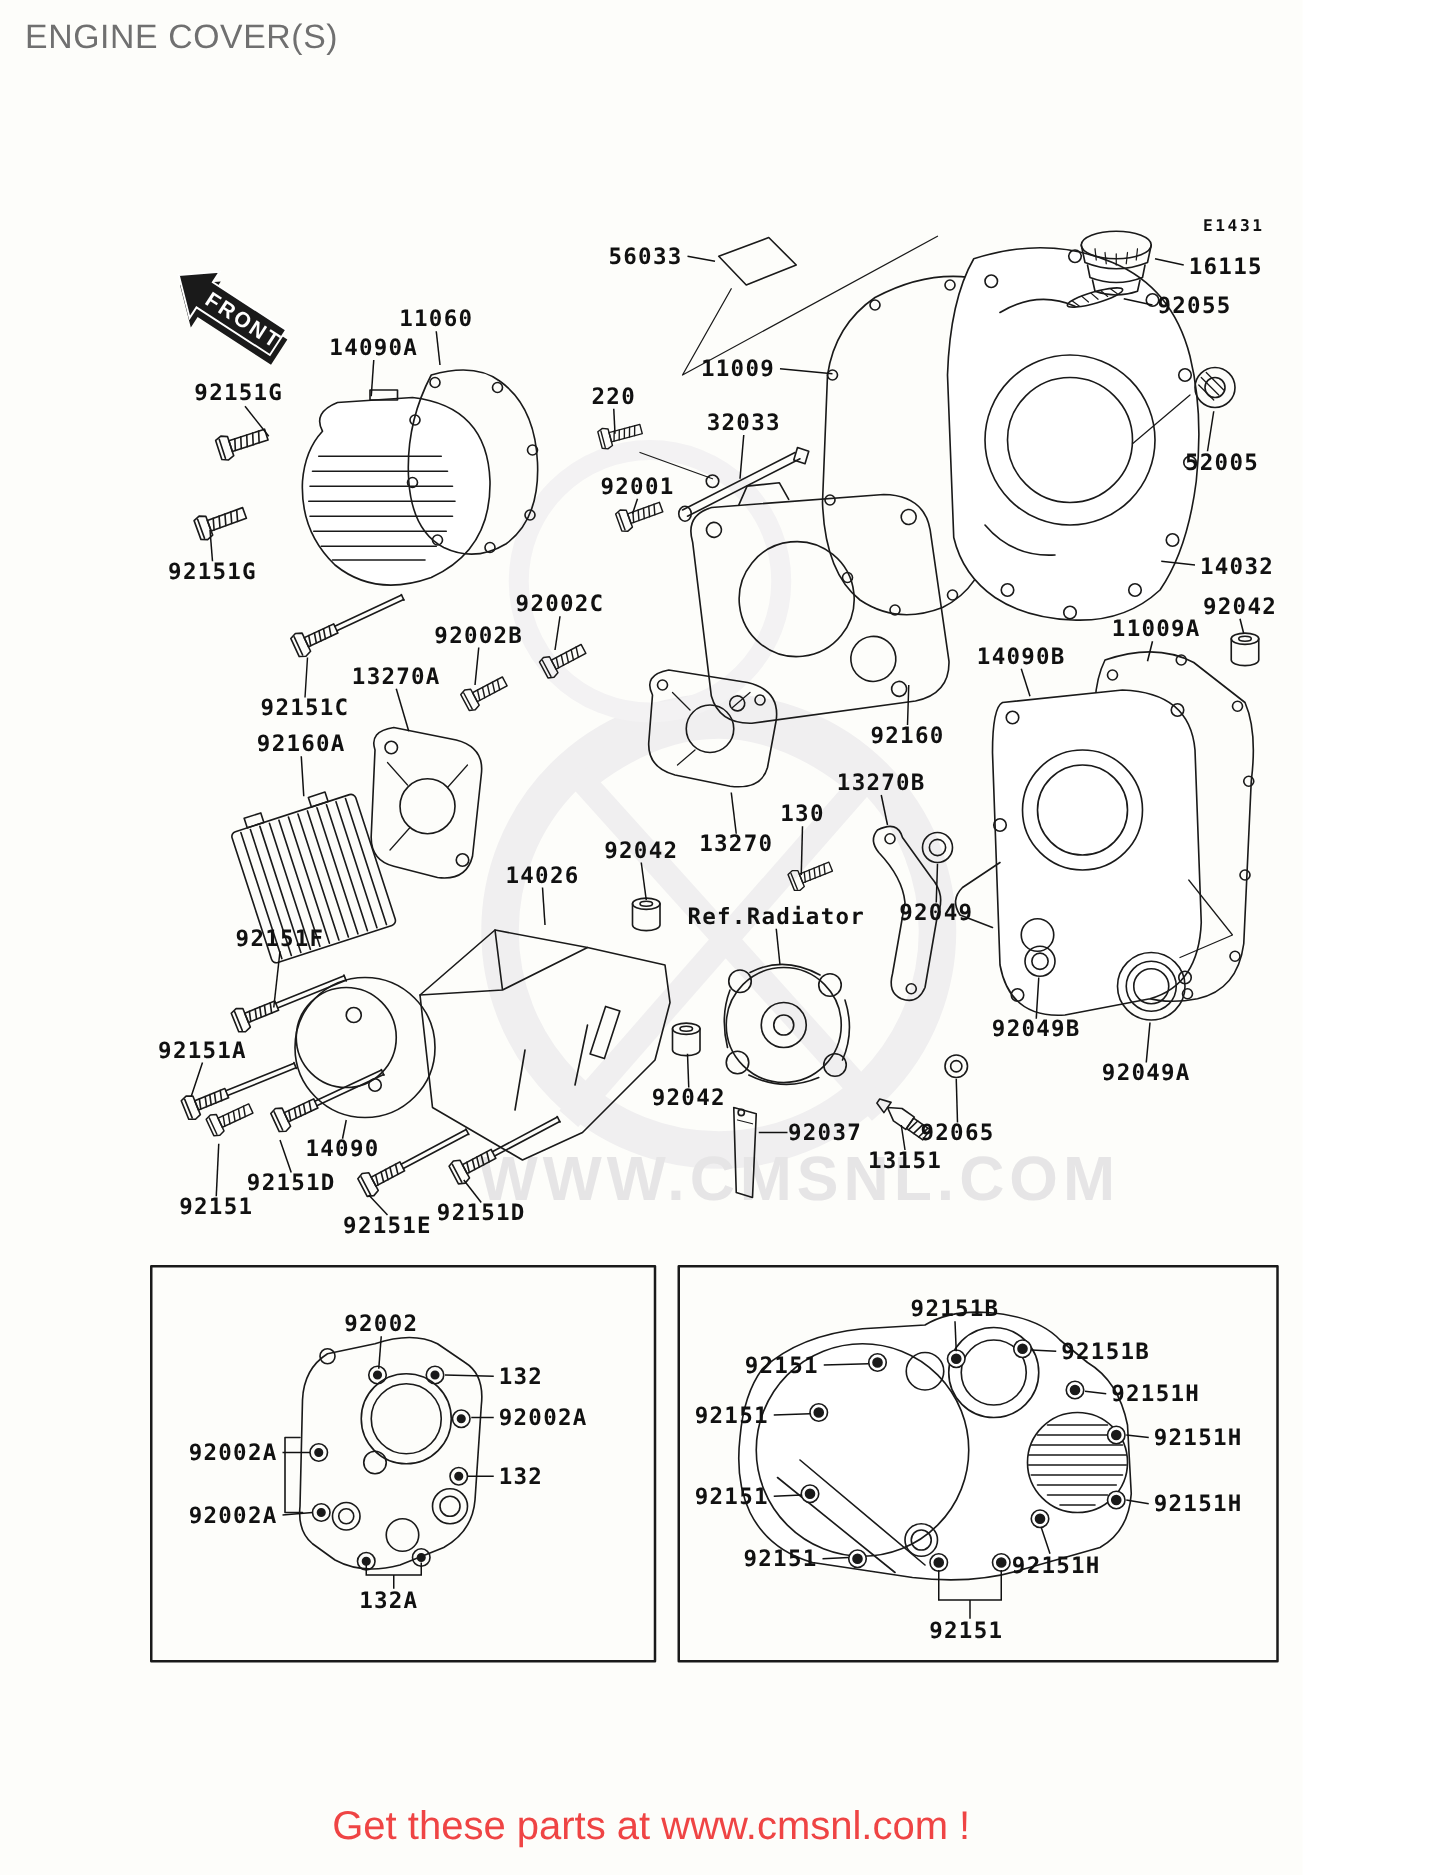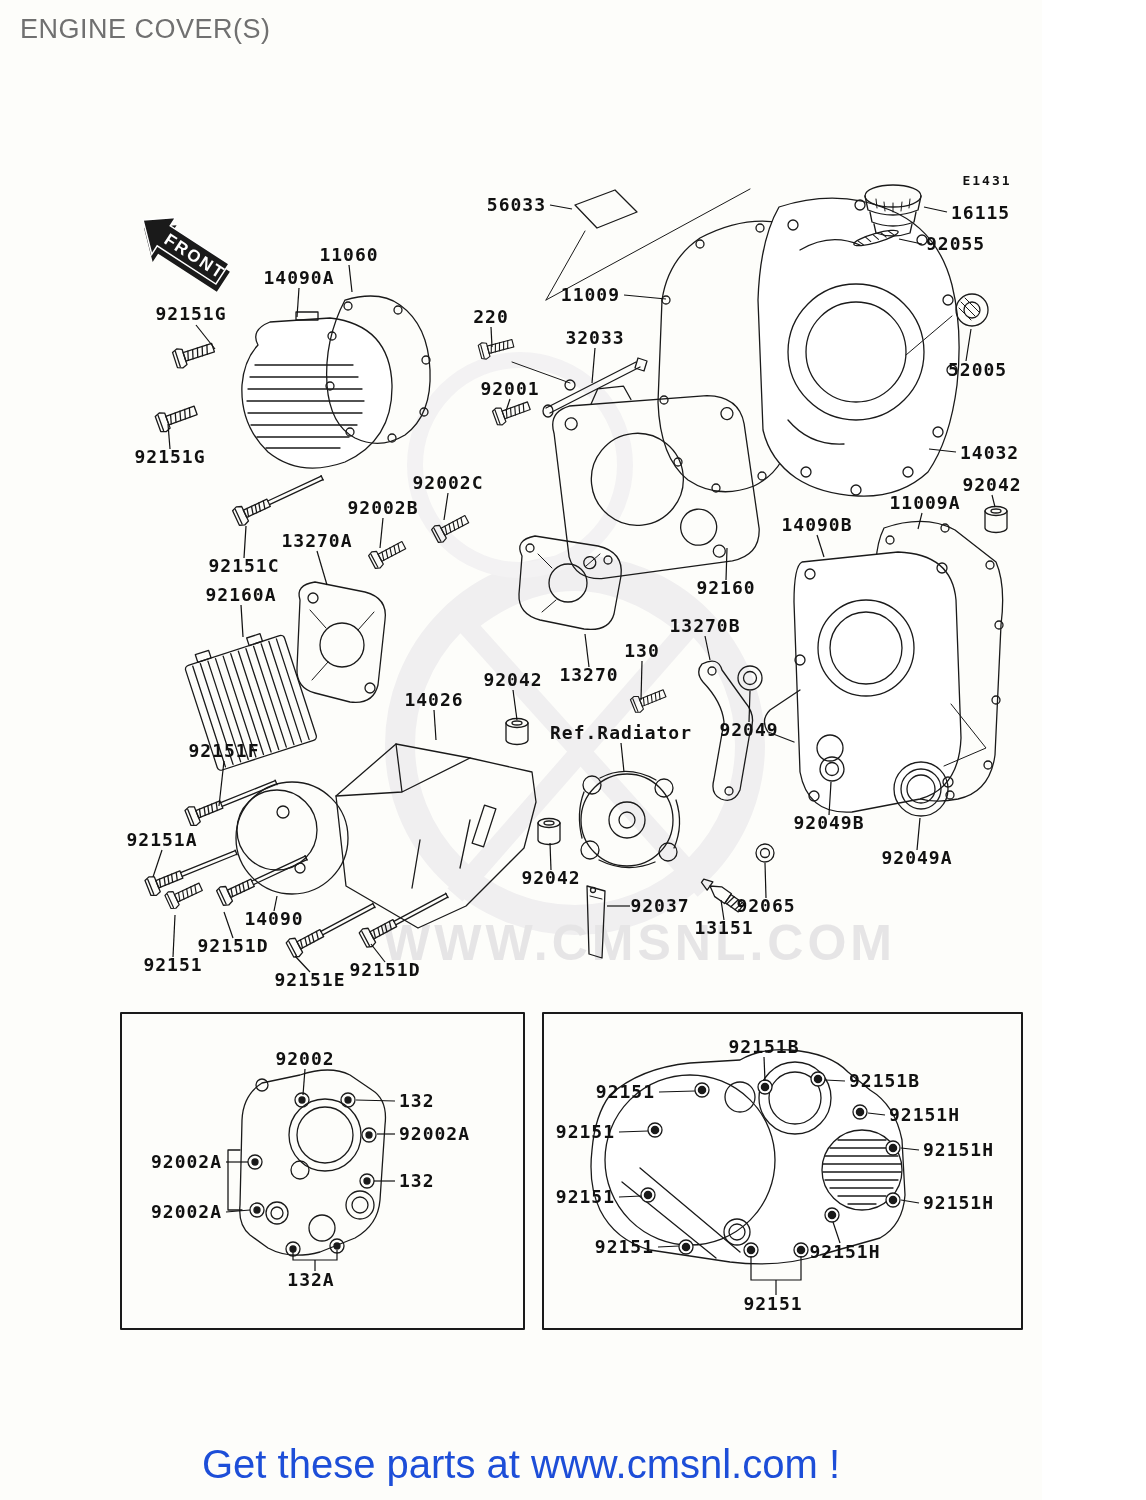--- a/index.html
+++ b/index.html
@@ -1,20 +1,20 @@
 <!DOCTYPE html>
 <html><head>
 <meta charset="utf-8">
 <style>
   html,body{margin:0;padding:0;background:#ffffff;}
   .stage{position:relative;width:1042px;height:1500px;background:#fdfdfa;overflow:hidden;
          font-family:"Liberation Sans",sans-serif;}
   .page-title{position:absolute;left:20px;top:14px;font-size:27px;letter-spacing:.5px;color:#707070;}
   .footer{position:absolute;left:0;top:1442px;width:100%;text-align:center;
-          font-size:40px;color:#1d4ed8;white-space:nowrap;}
+          font-size:32px;color:#ef4444;white-space:nowrap;}
   svg{position:absolute;left:0;top:0;}
   .art{stroke:#1a1a1a;stroke-width:1.3;fill:none;stroke-linejoin:round;stroke-linecap:round;}
   .wfill{fill:#ffffff;}
   .thin{stroke-width:1;}
   .box{stroke:#1a1a1a;stroke-width:2;fill:none;}
   .leader{fill:none;stroke:#111111;stroke-width:1.2;}
   .callout{font-family:"DejaVu Sans Mono",monospace;font-size:18px;font-weight:bold;
            letter-spacing:1px;fill:#111111;}
   .callout.small{font-size:13px;letter-spacing:2px;}
   .wm-text{font-family:"Liberation Sans",sans-serif;font-weight:bold;font-size:50px;

